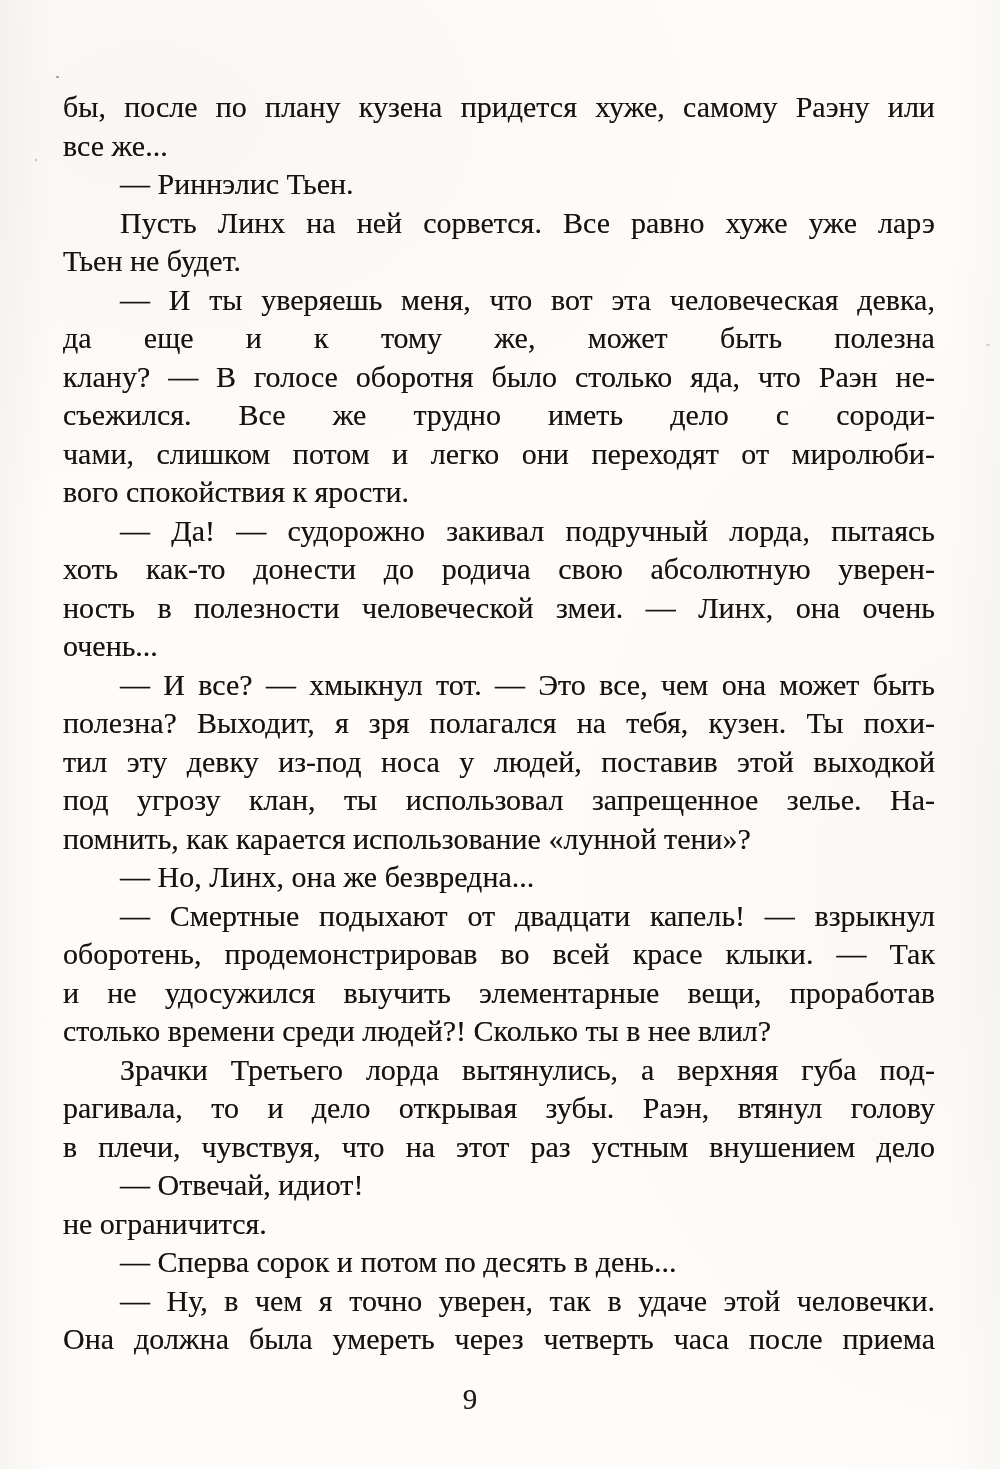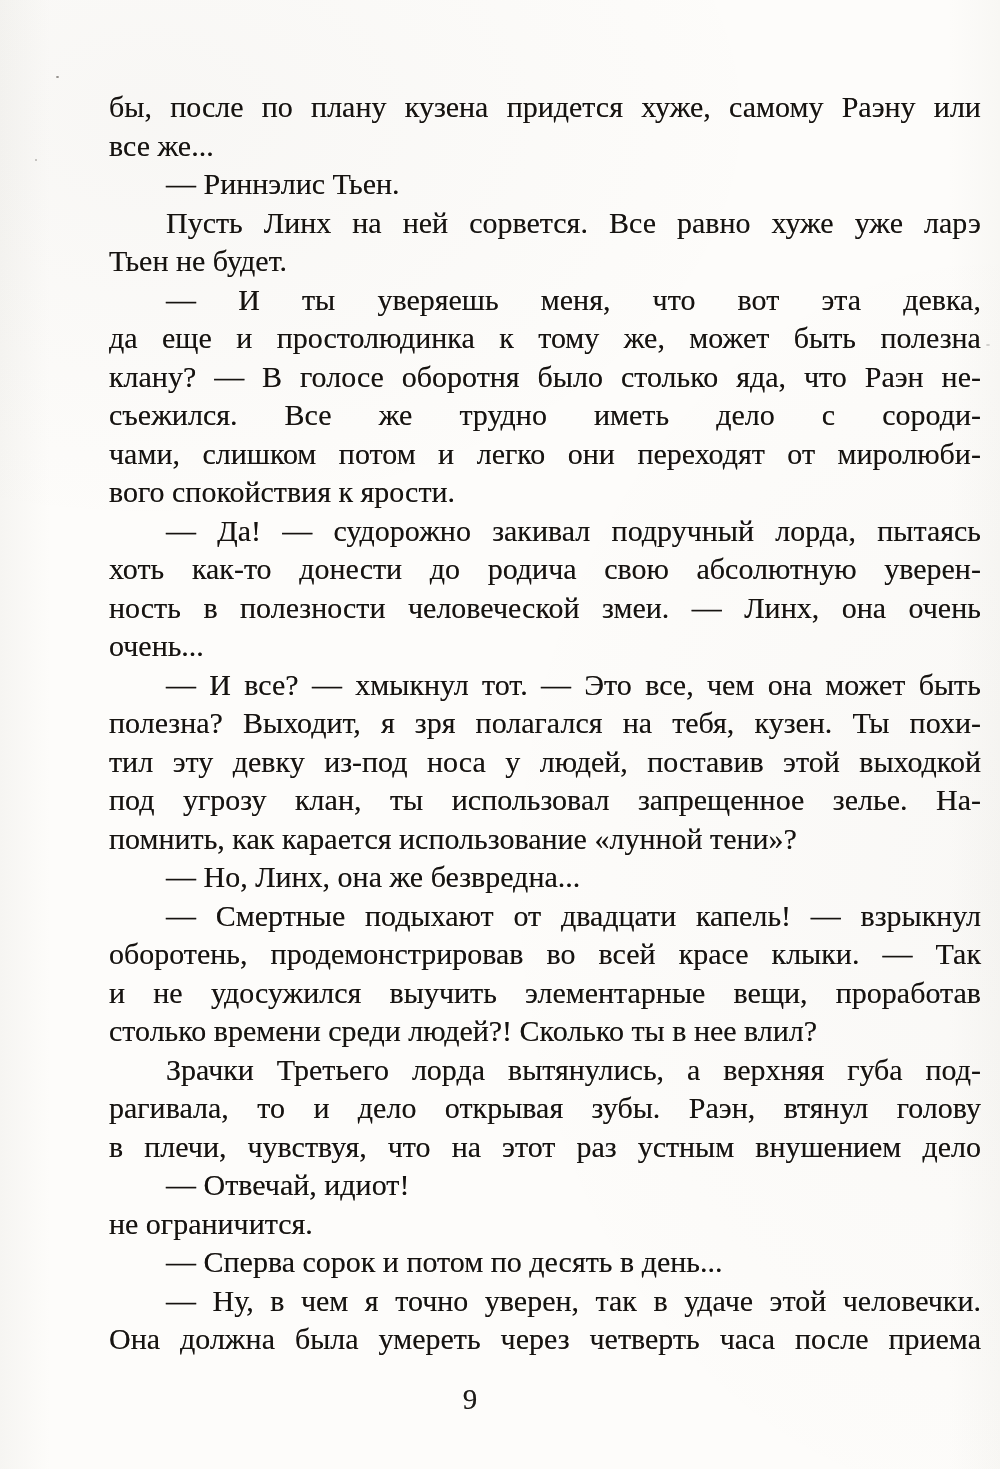--- a/index.html
+++ b/index.html
@@ -21,21 +21,20 @@
     position: absolute;
     inset: 0;
   }
   .text-block {
     position: absolute;
     left: 63px;
     top: 88px;
     width: 872px;
     color: #161310;
     text-shadow: 0 0 0.6px rgba(22,19,16,0.55);
-    margin-left: 46px;
   }
   .line {
     height: 38.5px;
     line-height: 38.5px;
     font-size: 30px;
     white-space: nowrap;
   }
   .line.justify {
     display: flex;
     justify-content: space-between;
@@ -102,27 +101,27 @@
       <div class="line">Тьен не будет.</div>
       <div class="line indent justify">
         <span>—</span>
         <span>И</span>
         <span>ты</span>
         <span>уверяешь</span>
         <span>меня,</span>
         <span>что</span>
         <span>вот</span>
         <span>эта</span>
+        <span>человеческая</span>
         <span>девка,</span>
       </div>
       <div class="line justify">
         <span>да</span>
         <span>еще</span>
         <span>и</span>
-        <span>простолюдинка</span>
         <span>к</span>
         <span>тому</span>
         <span>же,</span>
         <span>может</span>
         <span>быть</span>
         <span>полезна</span>
       </div>
       <div class="line justify">
         <span>клану?</span>
         <span>—</span>

